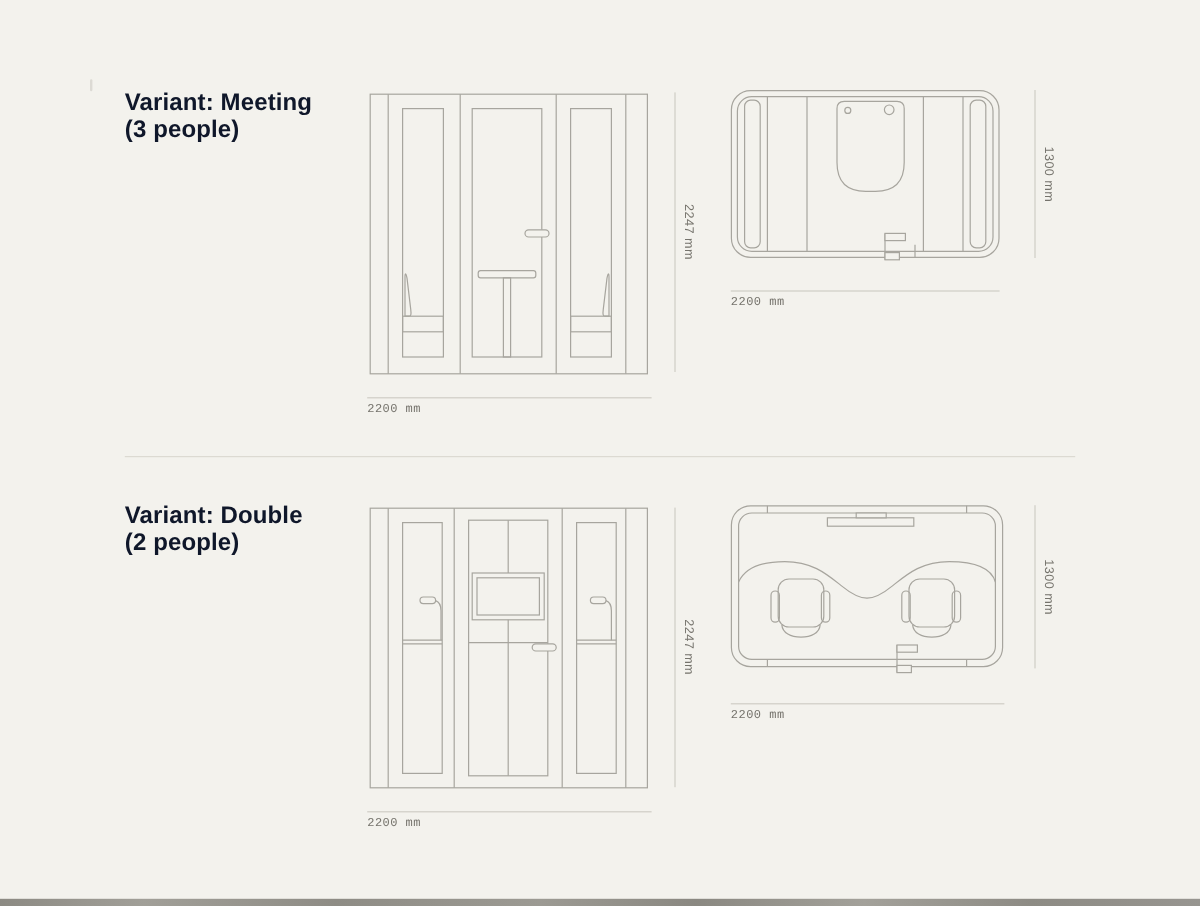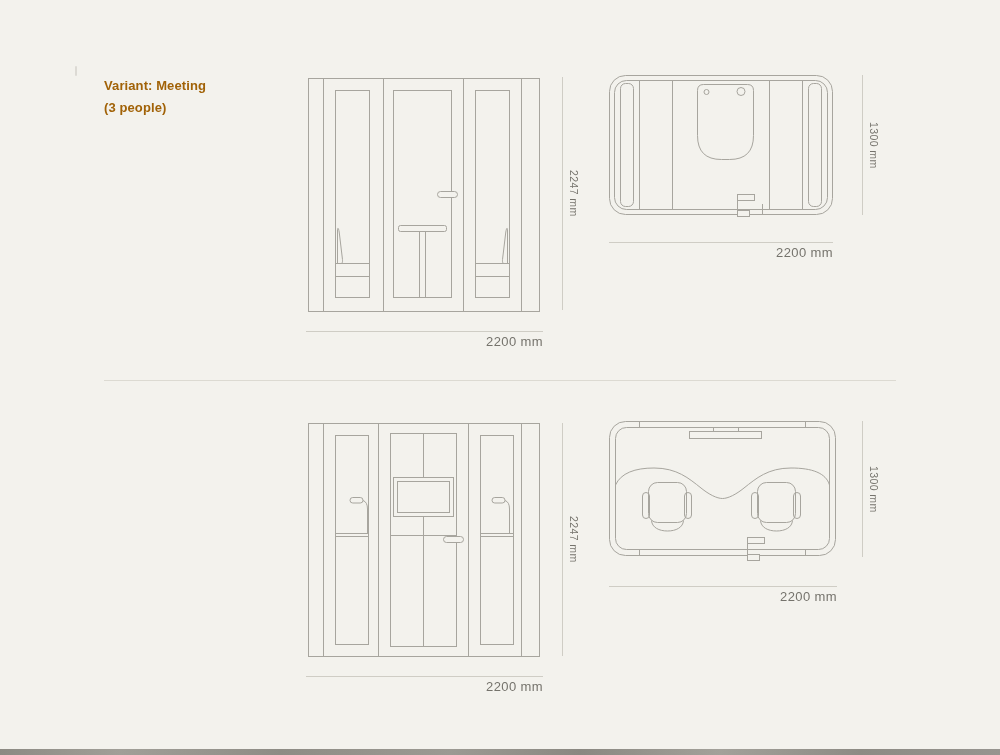--- a/index.html
+++ b/index.html
@@ -5,31 +5,31 @@
   html,body{margin:0;padding:0;}
   #stage{
     position:relative;
     width:1000px;height:755px;
     background:#f3f2ed;
     overflow:hidden;
     font-family:"Liberation Sans","DejaVu Sans",sans-serif;
   }
   .abs{position:absolute;}
   .variant-title{
-    font-size:13px;font-weight:700;color:#a16207;
+    font-size:20px;font-weight:700;color:#0f172a;
     line-height:22px;letter-spacing:.1px;
   }
   svg{overflow:visible;display:block;}
   svg .ln{fill:none;stroke:#a7a59e;stroke-width:1;}
   svg .fillbg{fill:#f3f2ed;stroke:#a7a59e;stroke-width:1;}
   .dim-line-v{width:1px;background:#cfcdc5;}
   .dim-line-h{height:1px;background:#cfcdc5;}
   .dim-label-h{
-    font-size:13px;color:#75736c;text-align:right;
-    letter-spacing:.4px;line-height:13px;
+    font-size:10px;color:#75736c;text-align:left;
+    letter-spacing:.4px;line-height:13px;font-family:Liberation Mono, monospace;
   }
   .dim-label-v{
     font-size:10.5px;color:#75736c;letter-spacing:.4px;
     writing-mode:vertical-rl;text-orientation:mixed;
     display:flex;align-items:center;justify-content:center;
     width:14px;
   }
   .divider{height:1px;background:#dcdad2;}
   .bottom-edge{
     left:0;top:749px;width:1000px;height:6px;
@@ -103,20 +103,24 @@
     <rect class="fillbg" x="128.5" y="135.5" width="12" height="6"></rect>
   </svg>
 
   <div class="abs dim-line-v" style="left:862px;top:75px;height:140px;"></div>
   <div class="abs dim-label-v" style="left:867px;top:75px;height:140px;">1300 mm</div>
   <div class="abs dim-line-h" style="left:609px;top:242px;width:224px;"></div>
   <div class="abs dim-label-h" style="left:609px;top:246px;width:224px;">2200 mm</div>
 
   <div class="abs divider" style="left:104px;top:380px;width:792px;"></div>
 
+  <div class="abs variant-title" style="left:104px;top:419px;">
+    <div>Variant: Double</div>
+    <div>(2 people)</div>
+  </div>
 
   <svg class="abs" style="left:308px;top:423px;" width="232" height="234" viewBox="0 0 232 234">
     <g class="ln">
       <rect x="0.5" y="0.5" width="231" height="233"></rect>
       <line x1="15.5" y1="0.5" x2="15.5" y2="233.5"></line>
       <line x1="70.5" y1="0.5" x2="70.5" y2="233.5"></line>
       <line x1="160.5" y1="0.5" x2="160.5" y2="233.5"></line>
       <line x1="213.5" y1="0.5" x2="213.5" y2="233.5"></line>
 
       <rect x="27.5" y="12.5" width="33" height="209"></rect>

